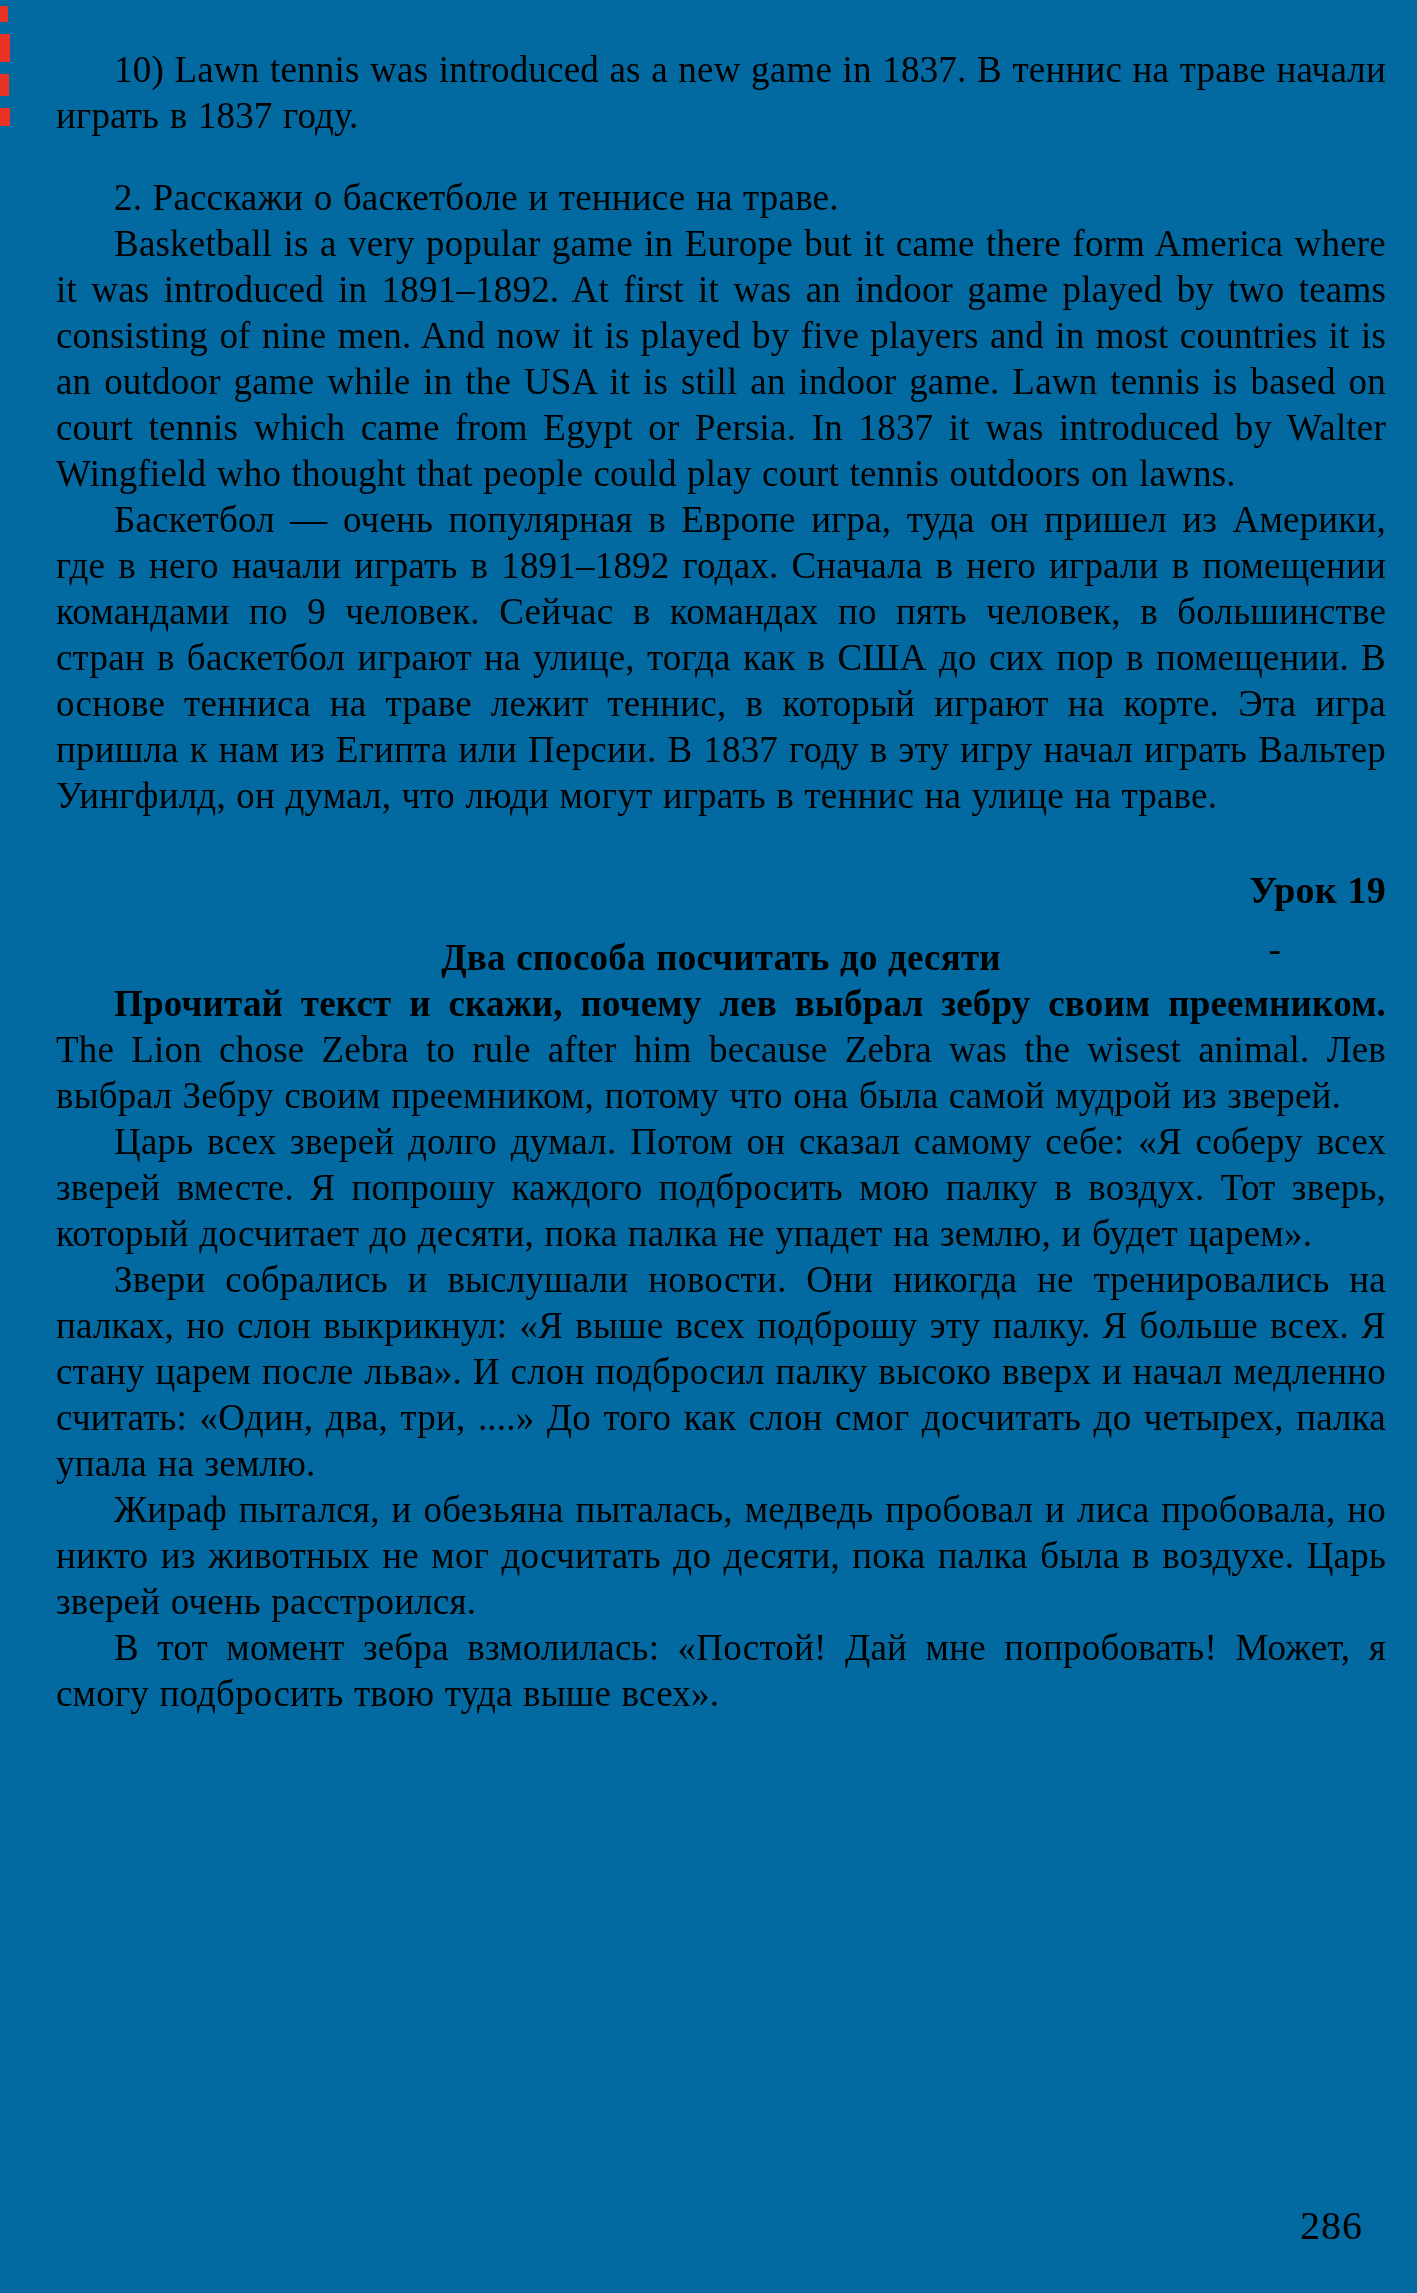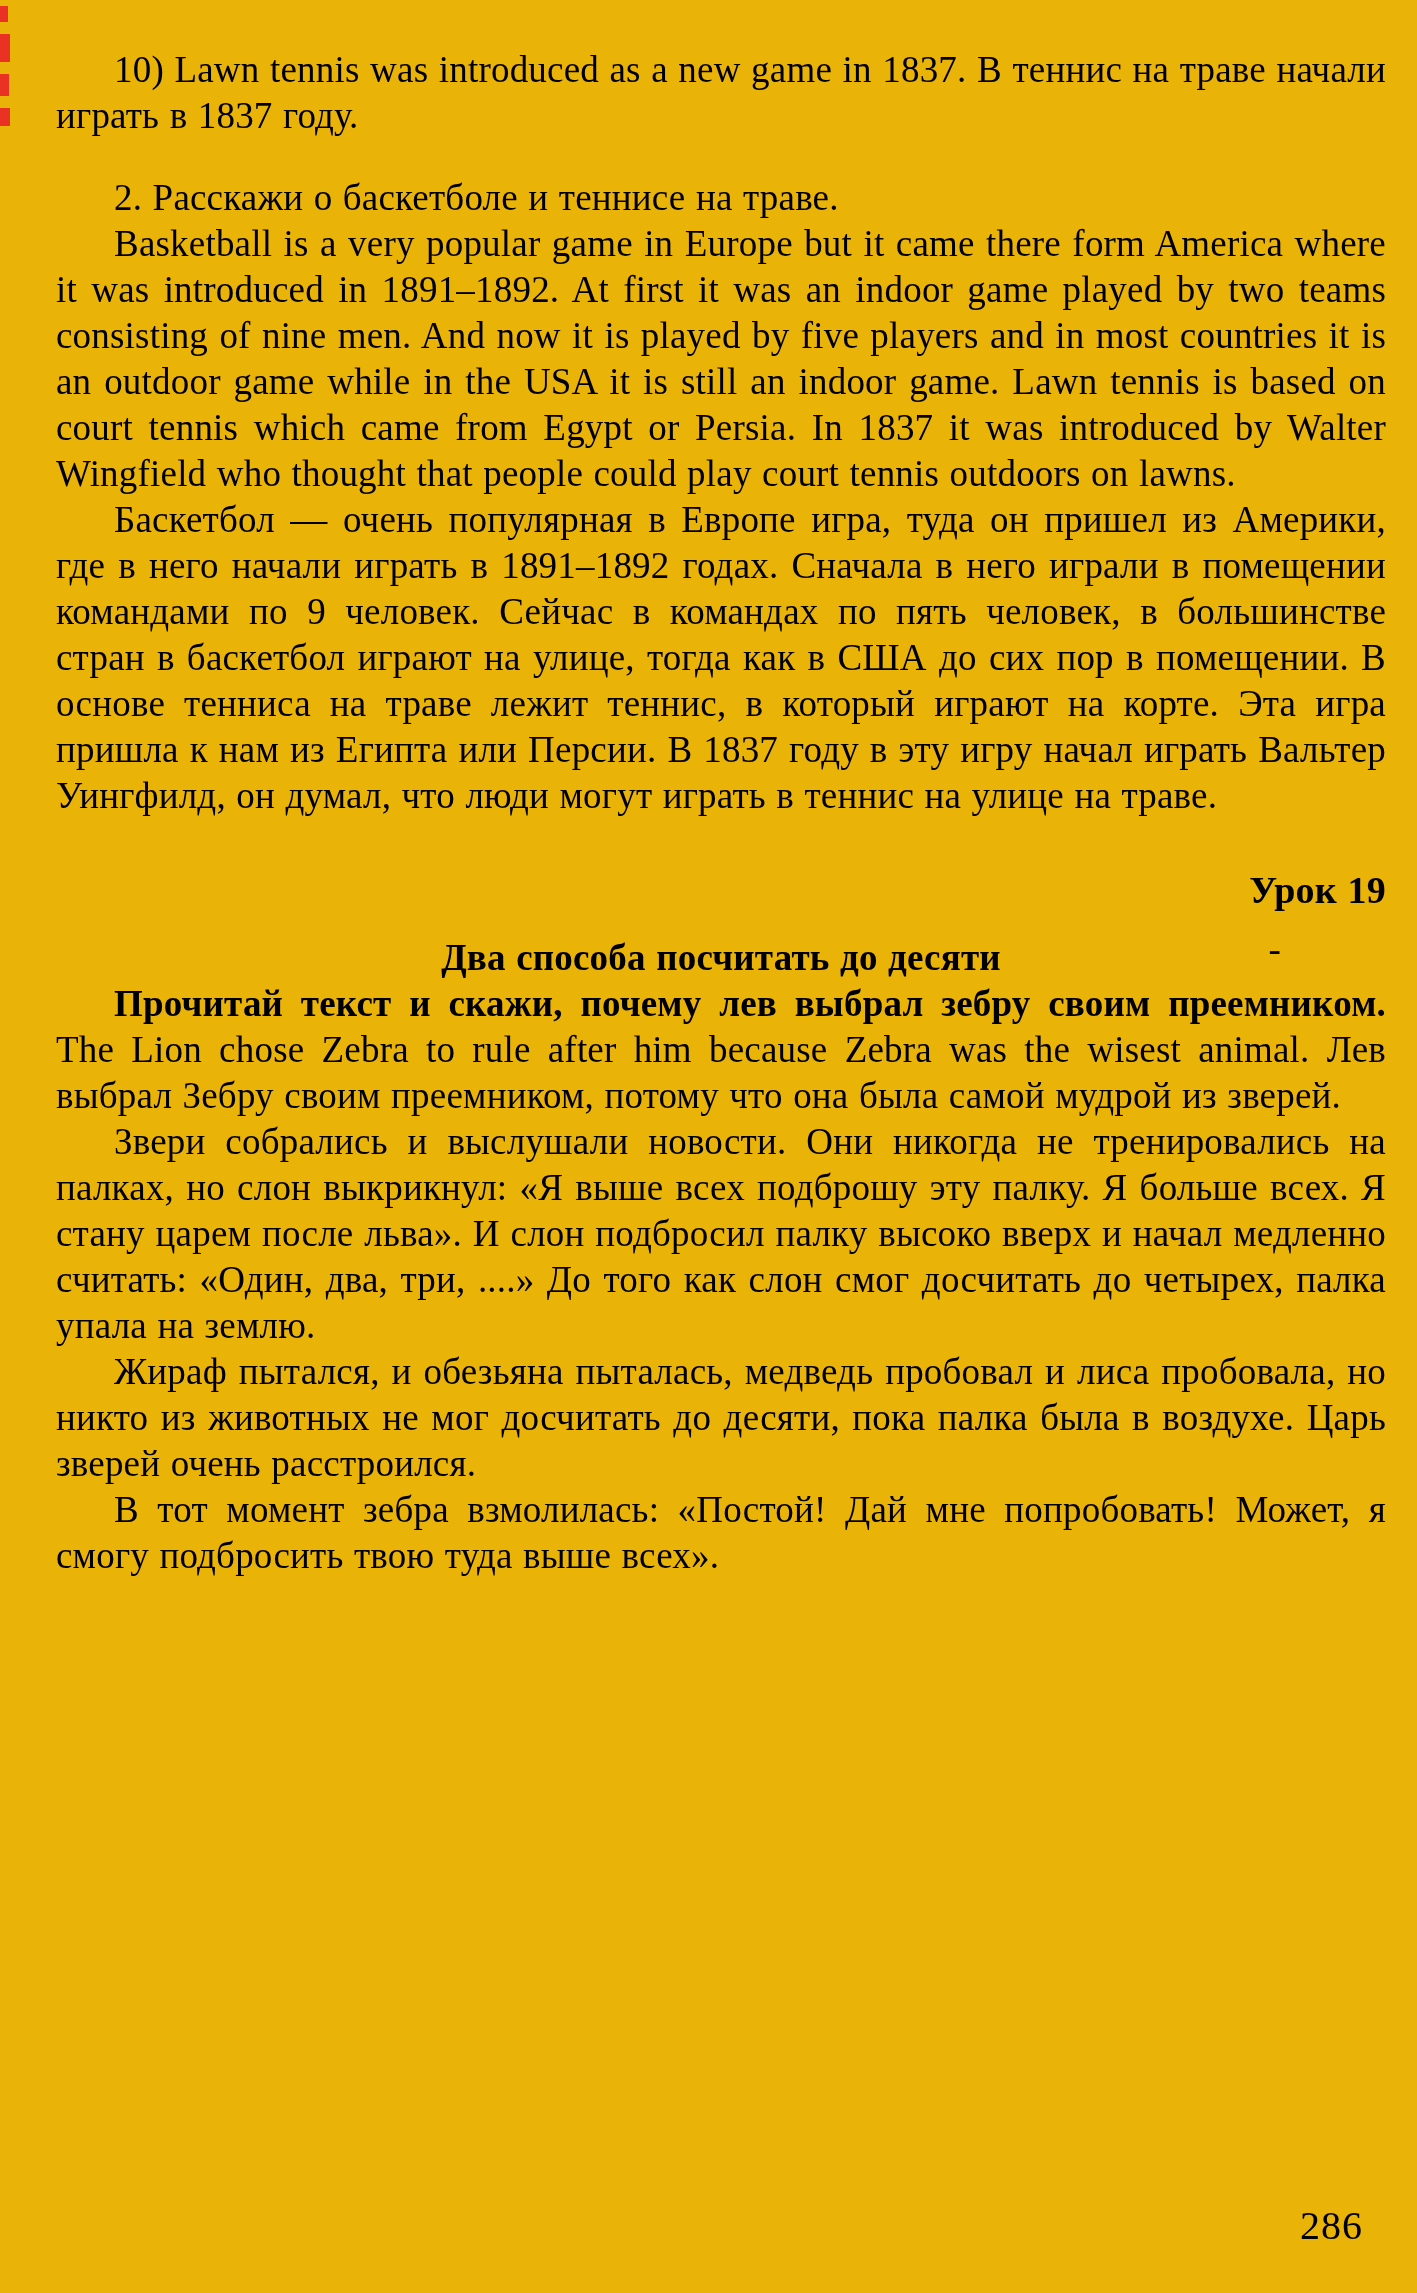--- a/index.html
+++ b/index.html
@@ -1,20 +1,20 @@
 <!DOCTYPE html>
 <html><head>
 <meta charset="utf-8">
 <style>
   html, body { margin: 0; padding: 0; background: #ffffff; }
   .page {
     position: relative;
     width: 1417px;
     height: 2293px;
-    background: #eab308;
+    background: #0369a1;
     overflow: hidden;
     font-family: "Liberation Serif", "DejaVu Serif", serif;
     color: #000000;
   }
   .content {
     position: absolute;
     left: 56px;
     top: 0;
     width: 1330px;
     padding-top: 47px;
@@ -103,20 +103,21 @@
     <p class="para story-title">
       <span>Два способа посчитать до десяти</span>
       <span class="stray-dash">-</span>
     </p>
 
     <p class="para">
       <span class="bold">Прочитай текст и скажи, почему лев выбрал зебру своим преемником.</span>
       <span>The Lion chose Zebra to rule after him because Zebra was the wisest animal. Лев выбрал Зебру своим преемником, потому что она была самой мудрой из зверей.</span>
     </p>
 
+    <p class="para">Царь всех зверей долго думал. Потом он сказал самому себе: «Я соберу всех зверей вместе. Я попрошу каждого подбросить мою палку в воздух. Тот зверь, который досчитает до десяти, пока палка не упадет на землю, и будет царем».</p>
     <p class="para">Звери собрались и выслушали новости. Они никогда не тренировались на палках, но слон выкрикнул: «Я выше всех подброшу эту палку. Я больше всех. Я стану царем после льва». И слон подбросил палку высоко вверх и начал медленно считать: «Один, два, три, ....» До того как слон смог досчитать до четырех, палка упала на землю.</p>
     <p class="para">Жираф пытался, и обезьяна пыталась, медведь пробовал и лиса пробовала, но никто из животных не мог досчитать до десяти, пока палка была в воздухе. Царь зверей очень расстроился.</p>
     <p class="para">В тот момент зебра взмолилась: «Постой! Дай мне попробовать! Может, я смогу подбросить твою туда выше всех».</p>
 
   </div>
 
   <div class="page-number">286</div>
 
 </div>
 

